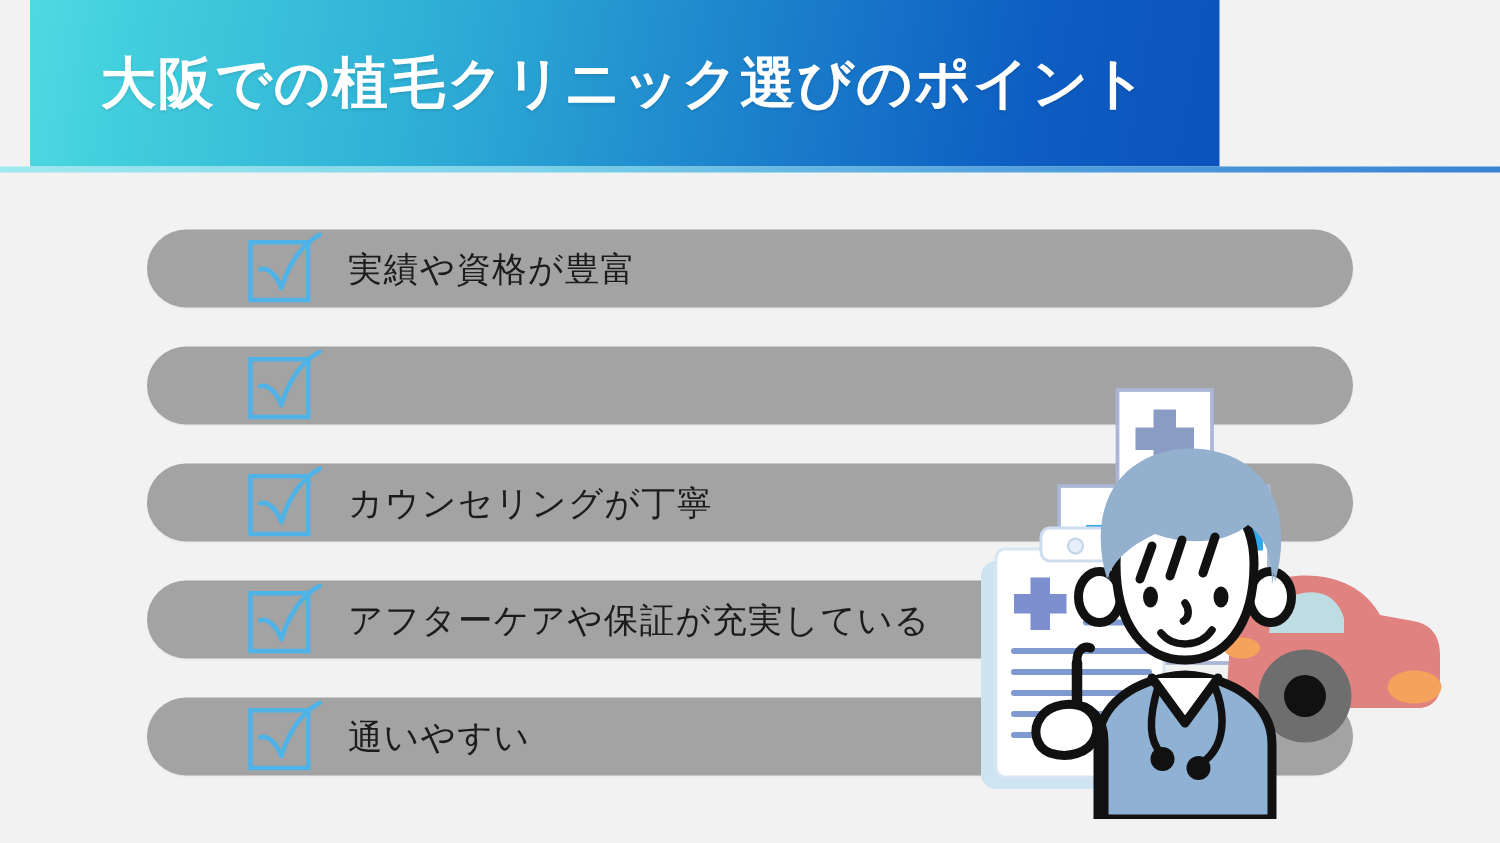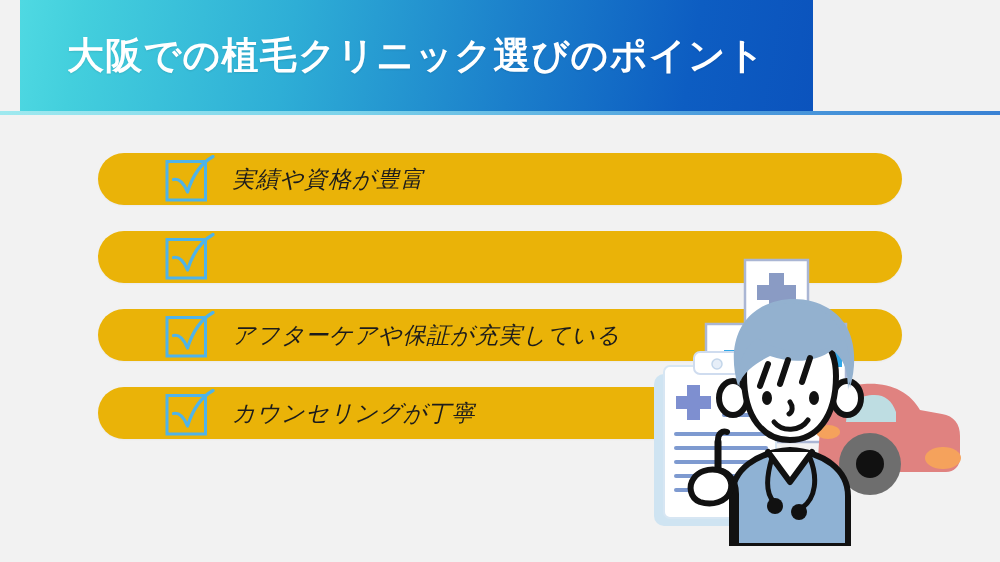--- a/index.html
+++ b/index.html
@@ -59,26 +59,25 @@
   .list {
     position: absolute;
     left: 98px;
     top: 153px;
     width: 804px;
   }
   .list-item {
     position: relative;
     height: 52px;
     margin-bottom: 26px;
-    background: #eab308;
+    background: #a3a3a3;
     border-radius: 26px;
     display: flex;
     align-items: center;
     box-shadow: 0 1px 2px rgba(0,0,0,0.035);
-    font-style: italic;
   }
   .list-item:last-child { margin-bottom: 0; }
 
   .check-icon {
     position: absolute;
     left: 66px;
     top: 2px;
     width: 52px;
     height: 48px;
     flex: none;
@@ -138,33 +137,42 @@
       </span>
     </div>
 
     <div class="list-item">
       <span class="check-icon">
         <svg viewBox="0 0 52 48" width="52" height="48" xmlns="http://www.w3.org/2000/svg">
           <rect x="3" y="6.5" width="38.5" height="38.5" fill="none" stroke="#4FB3E8" stroke-width="3"></rect>
           <path d="M9.5 24.5 C15 23 20.5 29 23.5 37 C28.5 21 37.5 8 49 1.5" fill="none" stroke="#4FB3E8" stroke-width="3.2" stroke-linecap="round" stroke-linejoin="round"></path>
         </svg>
       </span>
+      <span class="item-label">カウンセリングが丁寧</span>
+    </div>
+
+    <div class="list-item">
+      <span class="check-icon">
+        <svg viewBox="0 0 52 48" width="52" height="48" xmlns="http://www.w3.org/2000/svg">
+          <rect x="3" y="6.5" width="38.5" height="38.5" fill="none" stroke="#4FB3E8" stroke-width="3"></rect>
+          <path d="M9.5 24.5 C15 23 20.5 29 23.5 37 C28.5 21 37.5 8 49 1.5" fill="none" stroke="#4FB3E8" stroke-width="3.2" stroke-linecap="round" stroke-linejoin="round"></path>
+        </svg>
+      </span>
       <span class="item-label">アフターケアや保証が充実している</span>
     </div>
 
     <div class="list-item">
       <span class="check-icon">
         <svg viewBox="0 0 52 48" width="52" height="48" xmlns="http://www.w3.org/2000/svg">
           <rect x="3" y="6.5" width="38.5" height="38.5" fill="none" stroke="#4FB3E8" stroke-width="3"></rect>
           <path d="M9.5 24.5 C15 23 20.5 29 23.5 37 C28.5 21 37.5 8 49 1.5" fill="none" stroke="#4FB3E8" stroke-width="3.2" stroke-linecap="round" stroke-linejoin="round"></path>
         </svg>
       </span>
-      <span class="item-label">カウンセリングが丁寧</span>
-    </div>
-
+      <span class="item-label">通いやすい</span>
+    </div>
 
   </div>
 
   <div class="illustration">
     <svg viewBox="0 0 330 300" width="330" height="300" xmlns="http://www.w3.org/2000/svg">
 
       <g>
         <rect x="74" y="78" width="140" height="118" fill="#ffffff" stroke="#aab6d4" stroke-width="2.5"></rect>
 
         <rect x="113" y="14" width="63" height="64" fill="#ffffff" stroke="#aab6d4" stroke-width="2.5"></rect>

